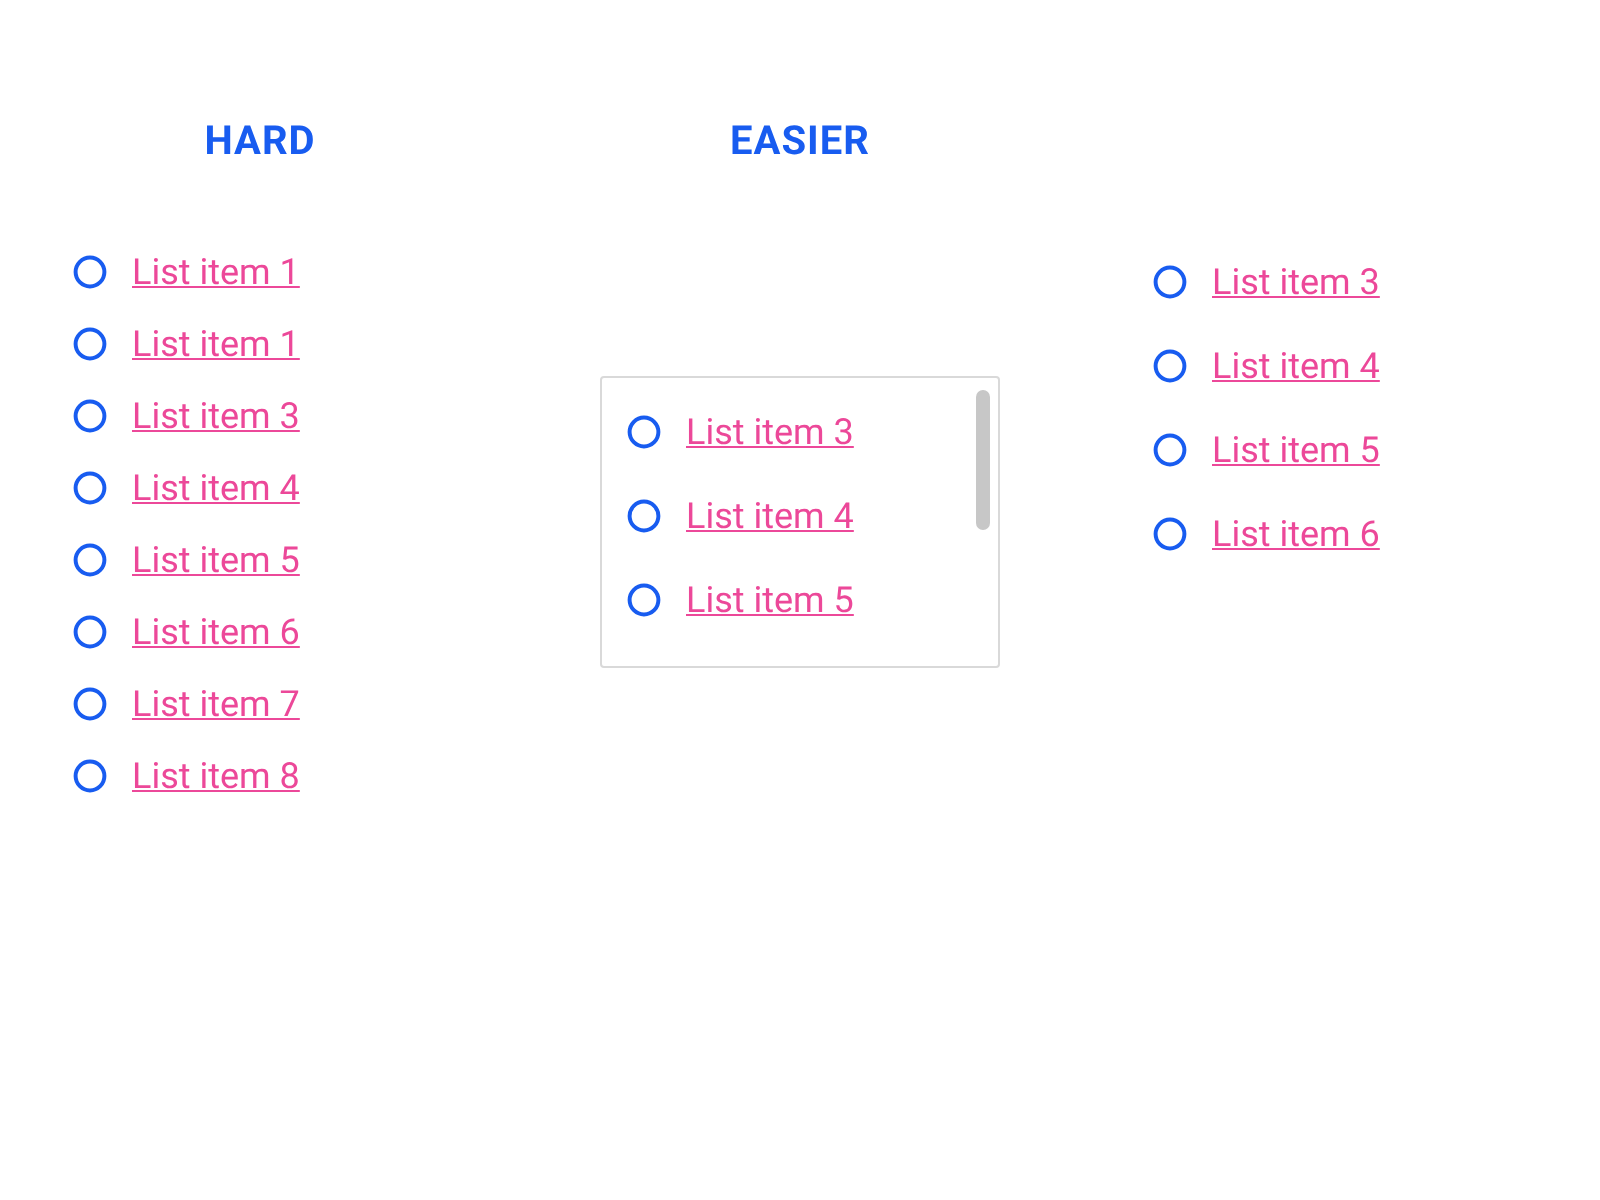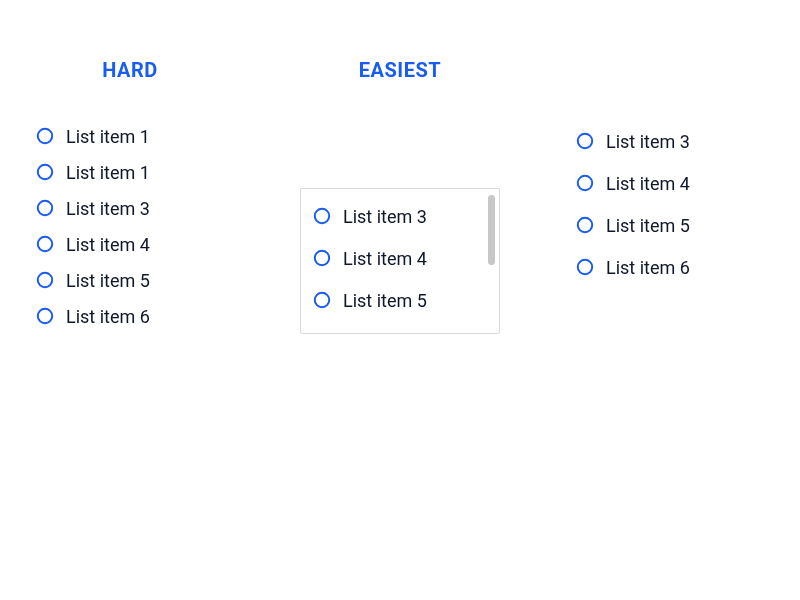--- a/index.html
+++ b/index.html
@@ -51,23 +51,24 @@
       width: 18px;
       height: 18px;
       flex-shrink: 0;
     }
     .radio-icon circle {
       fill: none;
       stroke: #185cf0;
       stroke-width: 2.2;
     }
     .item-label {
-      color: #0f172a;
+      color: #ec4899;
       font-size: 18px;
       white-space: nowrap;
+      text-decoration: underline;
     }
     
     .scroll-box {
       margin-top: 66px;
       border: 1px solid #d9d9d9;
       border-radius: 2px;
       background: #ffffff;
       width: 200px;
       height: 146px;
       overflow: hidden;
@@ -134,25 +135,37 @@
             <circle cx="10" cy="10" r="8"></circle>
           </svg>
         <span class="item-label">List item 5</span>
       </div>
       <div class="list-item">
         <svg class="radio-icon" viewBox="0 0 20 20">
             <circle cx="10" cy="10" r="8"></circle>
           </svg>
         <span class="item-label">List item 6</span>
       </div>
+      <div class="list-item">
+        <svg class="radio-icon" viewBox="0 0 20 20">
+            <circle cx="10" cy="10" r="8"></circle>
+          </svg>
+        <span class="item-label">List item 7</span>
+      </div>
+      <div class="list-item">
+        <svg class="radio-icon" viewBox="0 0 20 20">
+            <circle cx="10" cy="10" r="8"></circle>
+          </svg>
+        <span class="item-label">List item 8</span>
+      </div>
     </div>
   </div>
 
   <div class="column">
-    <div class="column-header">EASIEST</div>
+    <div class="column-header">EASIER</div>
     <div class="scroll-box">
       <div class="list">
         <div class="list-item">
           <svg class="radio-icon" viewBox="0 0 20 20">
               <circle cx="10" cy="10" r="8"></circle>
             </svg>
           <span class="item-label">List item 3</span>
         </div>
         <div class="list-item">
           <svg class="radio-icon" viewBox="0 0 20 20">

